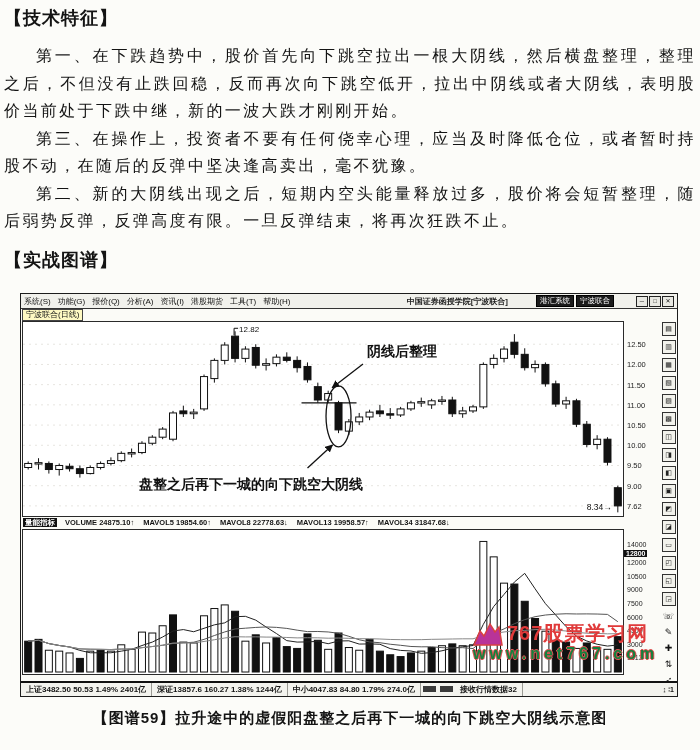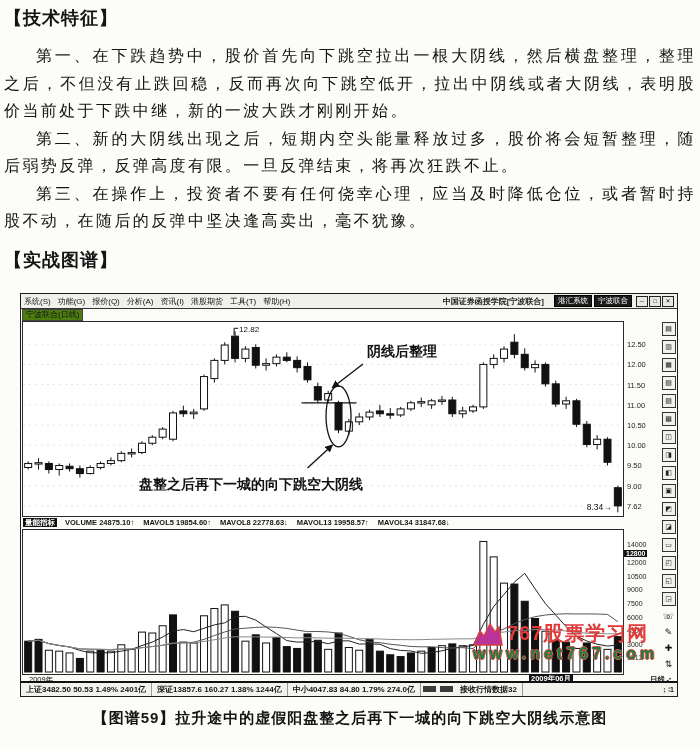--- a/index.html
+++ b/index.html
@@ -14,29 +14,29 @@
         text-align:justify;text-indent:2em;font-family:"Liberation Serif",serif;}
   .para.first{margin-top:12px;}
   .sec2{margin-top:13px;}
   .caption{position:absolute;left:0;top:709px;width:700px;text-align:center;
            font-size:15px;font-weight:bold;letter-spacing:1px;}
 
   
   .term{position:absolute;left:20px;top:293px;width:658px;height:404px;
         background:#fbfbf7;border:1px solid #1c1c1c;box-sizing:border-box;font-size:8px;}
   .menubar{position:absolute;left:0;top:0;right:0;height:14px;display:flex;align-items:center;
-           gap:4px;padding:0 3px;border-bottom:1px solid #333;background:#f1f1ec;white-space:nowrap;}
+           gap:22px;padding:0 3px;border-bottom:1px solid #333;background:#f1f1ec;white-space:nowrap;}
   .menu-item{font-size:8px;color:#111;}
   .win-title{margin-left:auto;font-size:8px;font-weight:bold;color:#222;}
   .hdr-btn{background:#1b1b1b;color:#fff;font-size:7.5px;padding:0 3px;line-height:10px;
            border:1px solid #000;}
   .winctl{width:10px;height:9px;border:1px solid #222;background:#e8e8e2;font-size:6px;
           line-height:8px;text-align:center;color:#111;}
   .stock-label{position:absolute;left:1px;top:15px;font-size:8px;padding:0 3px;
-               border:1px solid #444;background:#4d7c0f;line-height:10px;}
+               border:1px solid #444;background:#fef9c3;line-height:10px;}
 
   .plot{position:absolute;left:1px;top:27px;width:600px;height:194px;
         border:1px solid #2a2a2a;background:#fff;}
   .volplot{position:absolute;left:1px;top:235px;width:600px;height:144px;
            border:1px solid #2a2a2a;background:#fff;}
   .volhdr{position:absolute;left:2px;top:223px;width:598px;height:11px;display:flex;gap:8px;
           align-items:center;font-size:7.5px;font-weight:bold;white-space:nowrap;overflow:hidden;}
   .volhdr .chip{background:#111;color:#fff;padding:0 2px;line-height:9px;}
 
   .axcol{position:absolute;width:42px;font-size:7.5px;color:#222;padding-left:37px;}
@@ -70,22 +70,22 @@
   .wm-url{position:absolute;left:452px;top:351px;font-size:16px;font-weight:bold;letter-spacing:4px;
           color:#15803d;text-shadow:0 0 1px #d95454,1px 0 0 #d95454,-1px 0 0 #d95454,
           0 1px 0 #d95454,0 -1px 0 #d95454;}
 </style>
 </head>
 <body>
 
 <div class="doc">
   <h2 class="sec-title">【技术特征】</h2>
   <p class="para first">第一、在下跌趋势中，股价首先向下跳空拉出一根大阴线，然后横盘整理，整理之后，不但没有止跌回稳，反而再次向下跳空低开，拉出中阴线或者大阴线，表明股价当前处于下跌中继，新的一波大跌才刚刚开始。</p>
+  <p class="para">第三、在操作上，投资者不要有任何侥幸心理，应当及时降低仓位，或者暂时持股不动，在随后的反弹中坚决逢高卖出，毫不犹豫。</p>
   <p class="para">第二、新的大阴线出现之后，短期内空头能量释放过多，股价将会短暂整理，随后弱势反弹，反弹高度有限。一旦反弹结束，将再次狂跌不止。</p>
-  <p class="para">第三、在操作上，投资者不要有任何侥幸心理，应当及时降低仓位，或者暂时持股不动，在随后的反弹中坚决逢高卖出，毫不犹豫。</p>
   <h2 class="sec-title sec2">【实战图谱】</h2>
 </div>
 
 <div class="term">
 
   <div class="menubar">
     <span id="menu-items" style="display:flex;gap:7px;">
         <span class="menu-item">系统(S)</span>
         <span class="menu-item">功能(G)</span>
         <span class="menu-item">报价(Q)</span>
@@ -370,25 +370,20 @@
       <span class="tool-box">◰</span>
       <span class="tool-box">◱</span>
       <span class="tool-box">◲</span>
       <span class="tool-free">☏</span>
       <span class="tool-free">✎</span>
       <span class="tool-free">✚</span>
       <span class="tool-free">⇅</span>
       <span class="tool-free">➶</span>
     </div>
 
-  <div class="xaxis">
-    <span class="xl">2009年</span>
-    <span class="xtag">2009年06月</span>
-    <span class="xr">日线</span>
-  </div>
 
   <div class="wm">
     <svg width="30" height="24" viewBox="0 0 30 24">
       <polygon points="1,23 7,9 11,14 17,2 22,10 26,5 29,23" fill="#b93399" stroke="#d94040" stroke-width="1.5"></polygon>
     </svg>
     <span class="wm-title">767股票学习网</span>
   </div>
   <div class="wm-url">www.net767.com</div>
 
   <div class="statusbar" id="statusbar">

